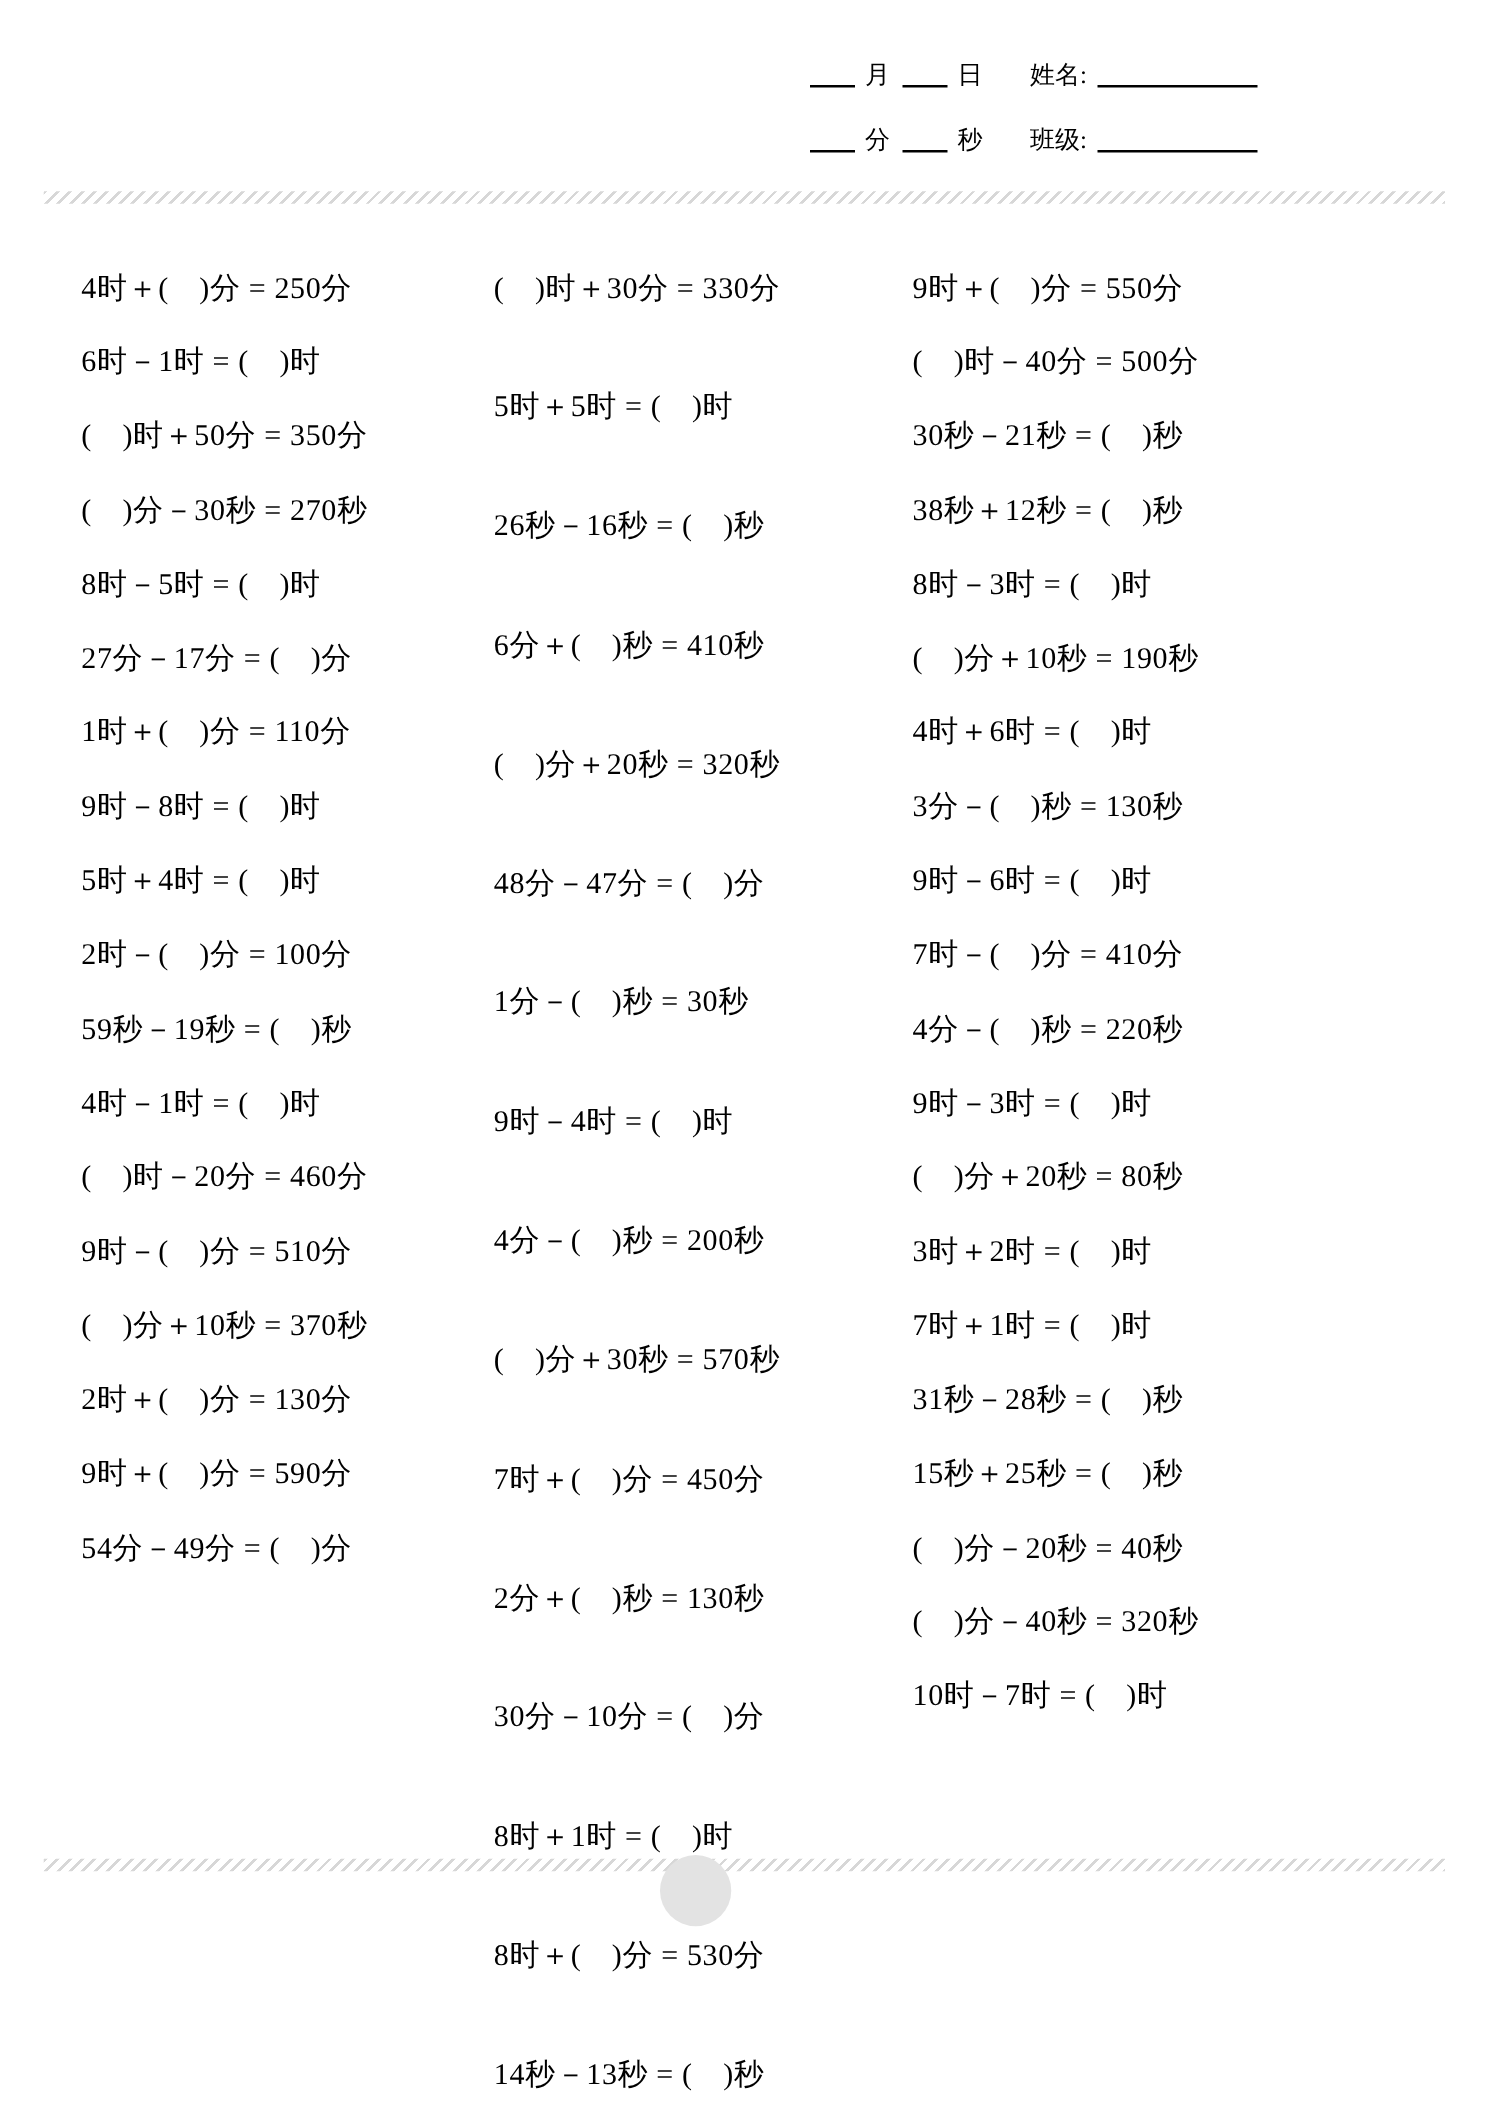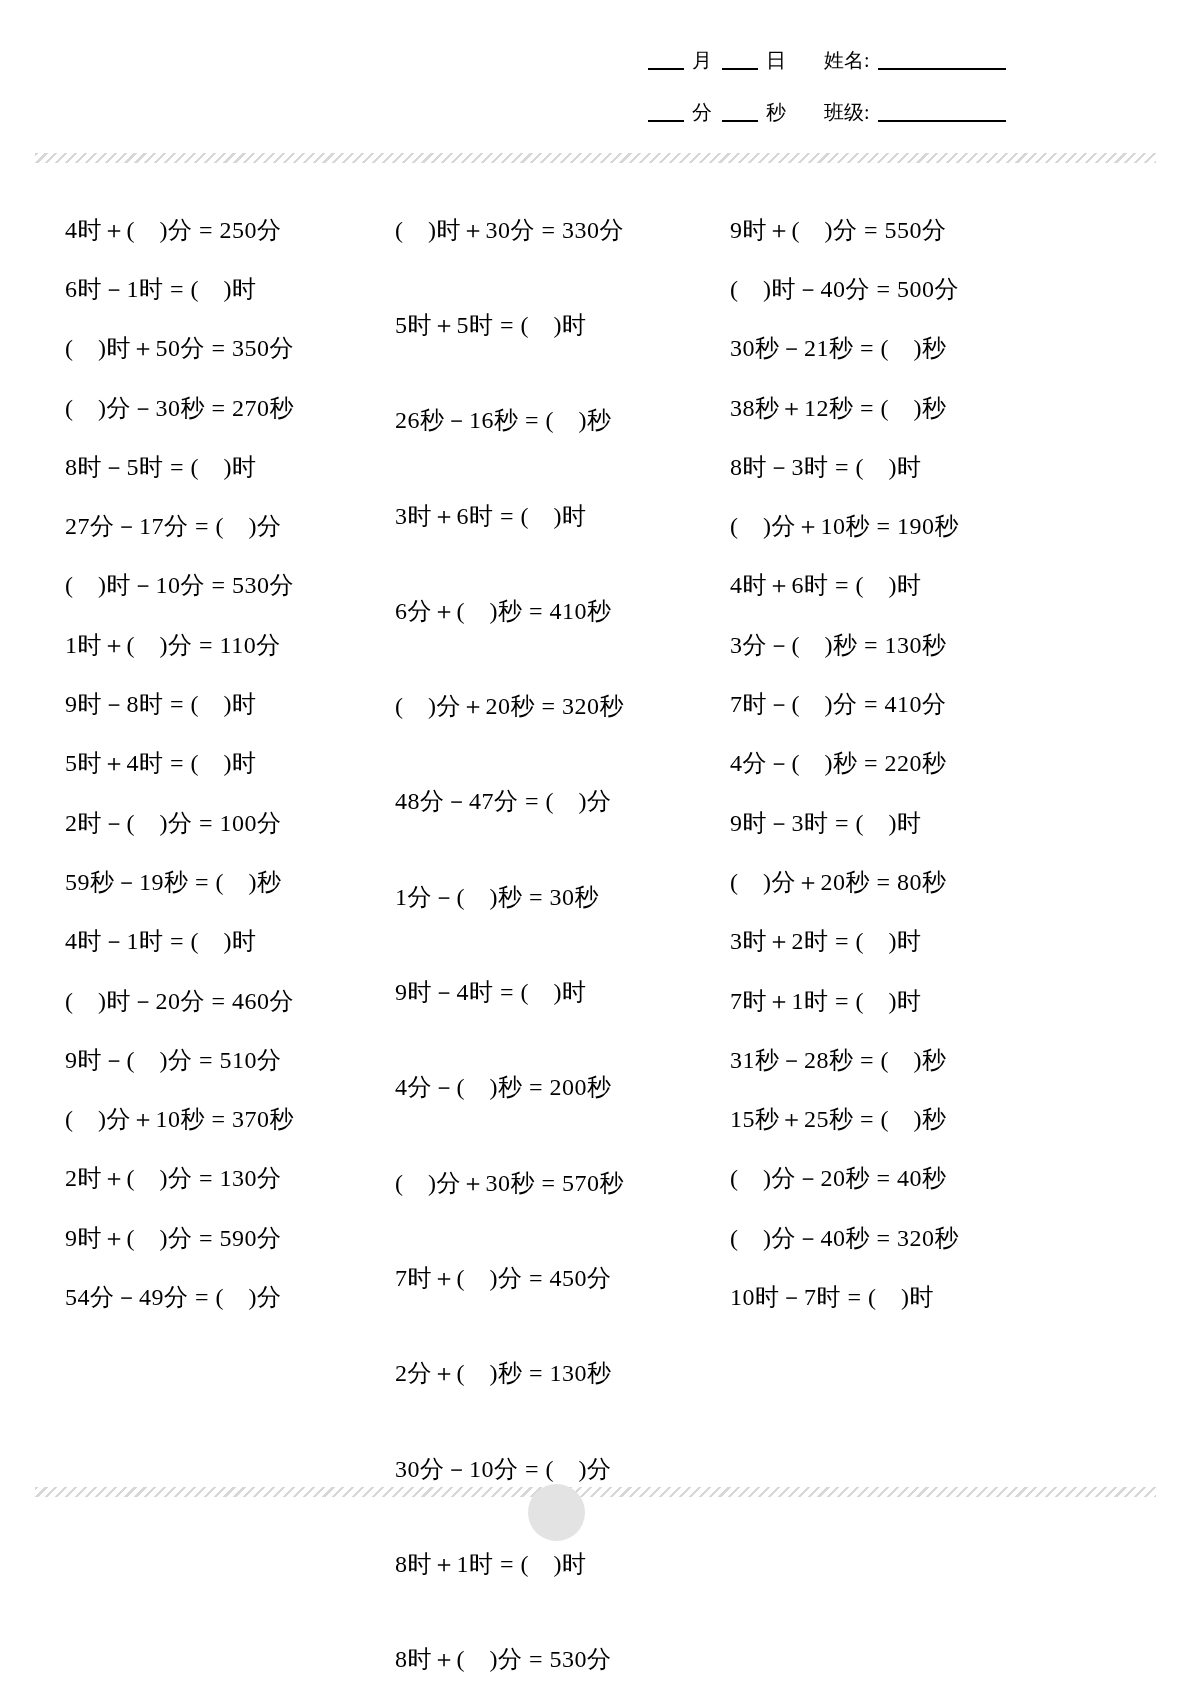--- a/index.html
+++ b/index.html
@@ -132,39 +132,37 @@
   <div class="divider top"></div>
 
   <div class="grid">
     <div class="col col-0">
         <div class="problem">4时＋(　)分 = 250分</div>
         <div class="problem">6时－1时 = (　)时</div>
         <div class="problem">(　)时＋50分 = 350分</div>
         <div class="problem">(　)分－30秒 = 270秒</div>
         <div class="problem">8时－5时 = (　)时</div>
         <div class="problem">27分－17分 = (　)分</div>
-        <div class="problem">(　)时－10分 = 530分</div>
         <div class="problem">1时＋(　)分 = 110分</div>
         <div class="problem">9时－8时 = (　)时</div>
         <div class="problem">5时＋4时 = (　)时</div>
         <div class="problem">2时－(　)分 = 100分</div>
         <div class="problem">59秒－19秒 = (　)秒</div>
         <div class="problem">4时－1时 = (　)时</div>
         <div class="problem">(　)时－20分 = 460分</div>
         <div class="problem">9时－(　)分 = 510分</div>
         <div class="problem">(　)分＋10秒 = 370秒</div>
         <div class="problem">2时＋(　)分 = 130分</div>
         <div class="problem">9时＋(　)分 = 590分</div>
         <div class="problem">54分－49分 = (　)分</div>
       </div>
     <div class="col col-1">
         <div class="problem">(　)时＋30分 = 330分</div>
         <div class="problem">5时＋5时 = (　)时</div>
         <div class="problem">26秒－16秒 = (　)秒</div>
-        <div class="problem">3时＋6时 = (　)时</div>
         <div class="problem">6分＋(　)秒 = 410秒</div>
         <div class="problem">(　)分＋20秒 = 320秒</div>
         <div class="problem">48分－47分 = (　)分</div>
         <div class="problem">1分－(　)秒 = 30秒</div>
         <div class="problem">9时－4时 = (　)时</div>
         <div class="problem">4分－(　)秒 = 200秒</div>
         <div class="problem">(　)分＋30秒 = 570秒</div>
         <div class="problem">7时＋(　)分 = 450分</div>
         <div class="problem">2分＋(　)秒 = 130秒</div>
         <div class="problem">30分－10分 = (　)分</div>
@@ -175,20 +173,21 @@
       </div>
     <div class="col col-2">
         <div class="problem">9时＋(　)分 = 550分</div>
         <div class="problem">(　)时－40分 = 500分</div>
         <div class="problem">30秒－21秒 = (　)秒</div>
         <div class="problem">38秒＋12秒 = (　)秒</div>
         <div class="problem">8时－3时 = (　)时</div>
         <div class="problem">(　)分＋10秒 = 190秒</div>
         <div class="problem">4时＋6时 = (　)时</div>
         <div class="problem">3分－(　)秒 = 130秒</div>
+        <div class="problem">9时－6时 = (　)时</div>
         <div class="problem">7时－(　)分 = 410分</div>
         <div class="problem">4分－(　)秒 = 220秒</div>
         <div class="problem">9时－3时 = (　)时</div>
         <div class="problem">(　)分＋20秒 = 80秒</div>
         <div class="problem">3时＋2时 = (　)时</div>
         <div class="problem">7时＋1时 = (　)时</div>
         <div class="problem">31秒－28秒 = (　)秒</div>
         <div class="problem">15秒＋25秒 = (　)秒</div>
         <div class="problem">(　)分－20秒 = 40秒</div>
         <div class="problem">(　)分－40秒 = 320秒</div>

